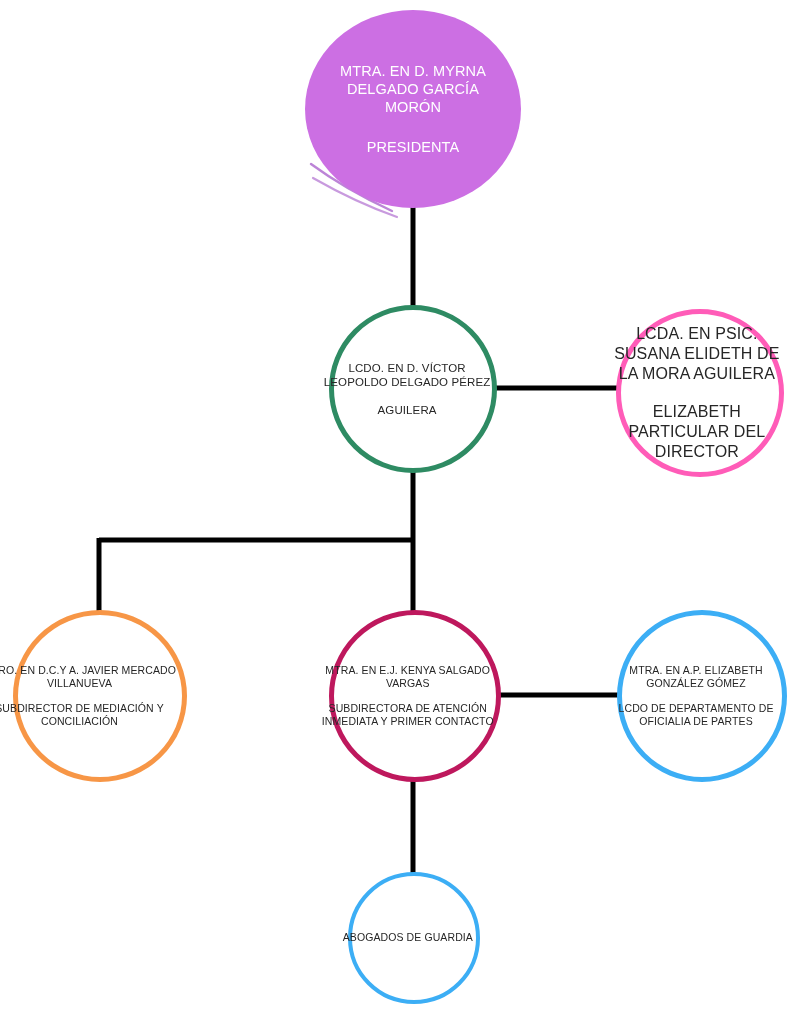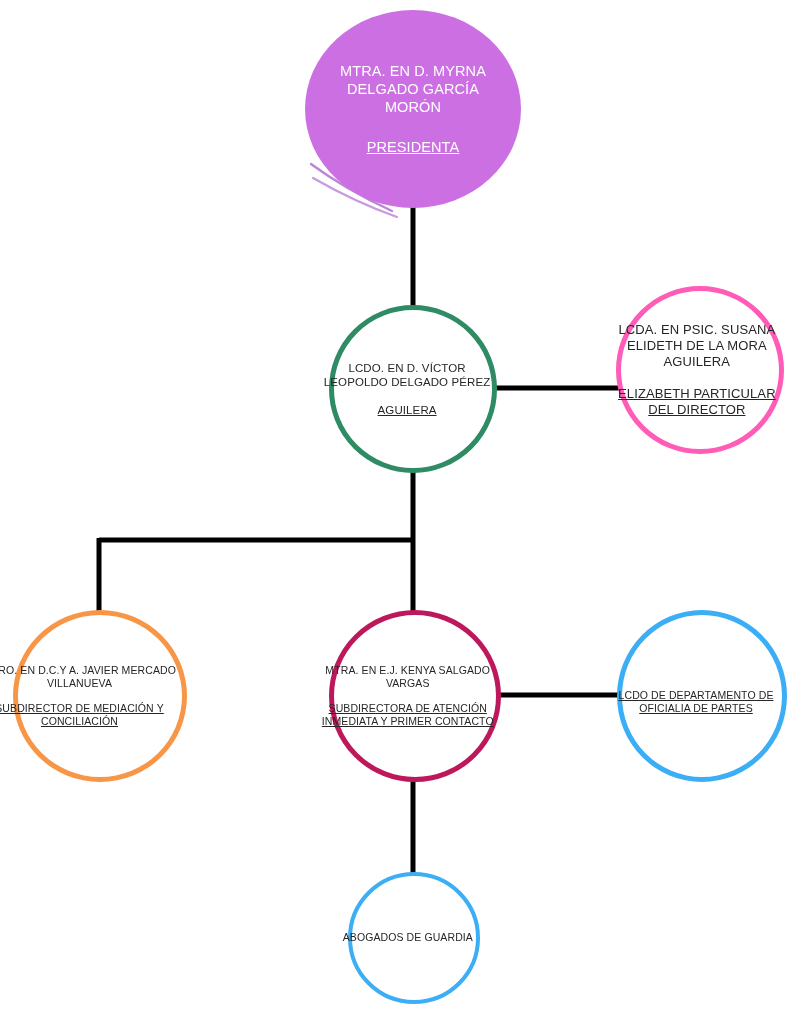--- a/index.html
+++ b/index.html
@@ -42,21 +42,20 @@
     width: 160%;
     margin-left: -30%;
     line-height: 1.25;
     letter-spacing: 0.1px;
   }
   .node .node-name {
     margin-bottom: 0;
   }
   .node .node-role {
     margin-top: 1.15em;
-    text-decoration: underline;
   }
 
   
   #node-presidenta {
     left: 305px;
     top: 10px;
     width: 216px;
     height: 198px;
     background: #cc6fe3;
     border: none;
@@ -78,25 +77,25 @@
     width: 168px;
     height: 168px;
     border: 5px solid #2e8b63;
     font-size: 11.5px;
     z-index: 3;
   }
   #node-director .node-text { width: 115%; margin-left: -7.5%; }
 
   #node-secretaria {
     left: 616px;
-    top: 286px;
+    top: 309px;
     width: 168px;
     height: 168px;
     border: 5px solid #ff5cb8;
-    font-size: 13px;
+    font-size: 16px;
     z-index: 3;
   }
   #node-secretaria .node-text { width: 108%; margin-left: -4%; }
 
   #node-mediacion {
     left: 13px;
     top: 610px;
     width: 174px;
     height: 172px;
     border: 5px solid #f79646;
@@ -183,20 +182,21 @@
     <span class="node-text node-name">MTRO. EN D.C.Y A. JAVIER MERCADO VILLANUEVA</span>
     <span class="node-text node-role">SUBDIRECTOR DE MEDIACIÓN Y CONCILIACIÓN</span>
   </div>
 
   <div class="node ring" id="node-atencion">
     <span class="node-text node-name">MTRA. EN E.J. KENYA SALGADO VARGAS</span>
     <span class="node-text node-role">SUBDIRECTORA DE ATENCIÓN INMEDIATA Y PRIMER CONTACTO</span>
   </div>
 
   <div class="node ring" id="node-oficialia">
+    <span class="node-text node-name">MTRA. EN A.P. ELIZABETH GONZÁLEZ GÓMEZ</span>
     <span class="node-text node-role">LCDO DE DEPARTAMENTO DE OFICIALIA DE PARTES</span>
   </div>
 
   <div class="node ring" id="node-abogados">
     <span class="node-text node-name">ABOGADOS DE GUARDIA</span>
   </div>
 
 </div>
 
 </body></html>

